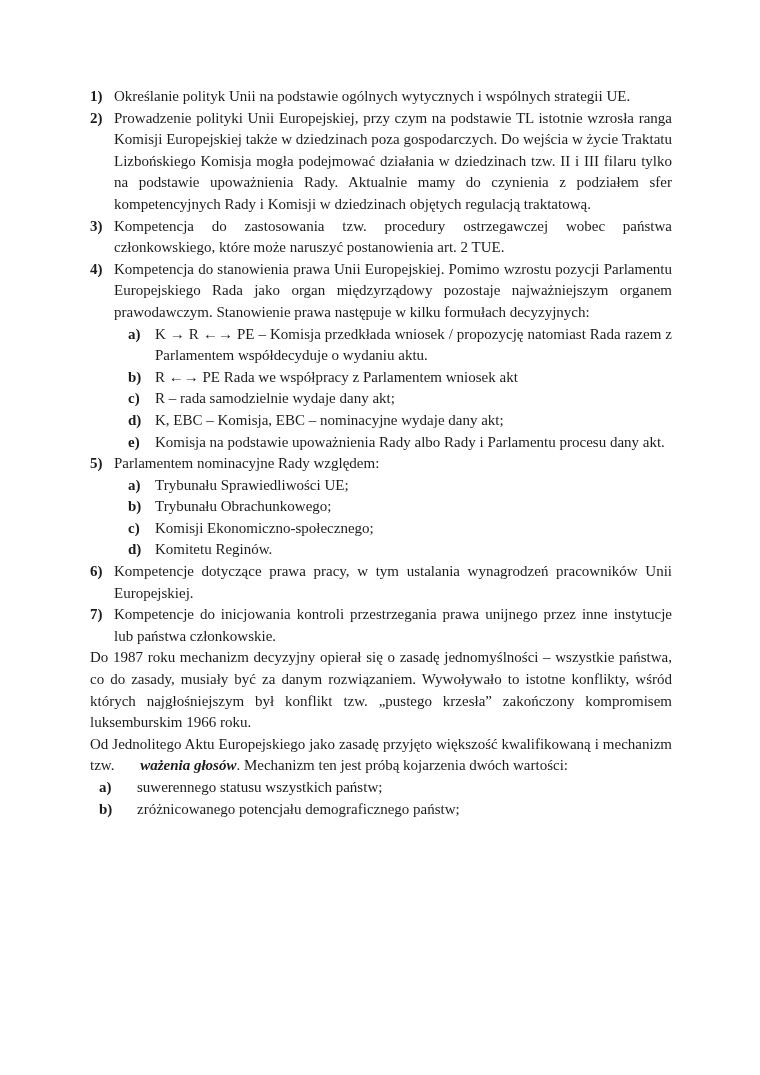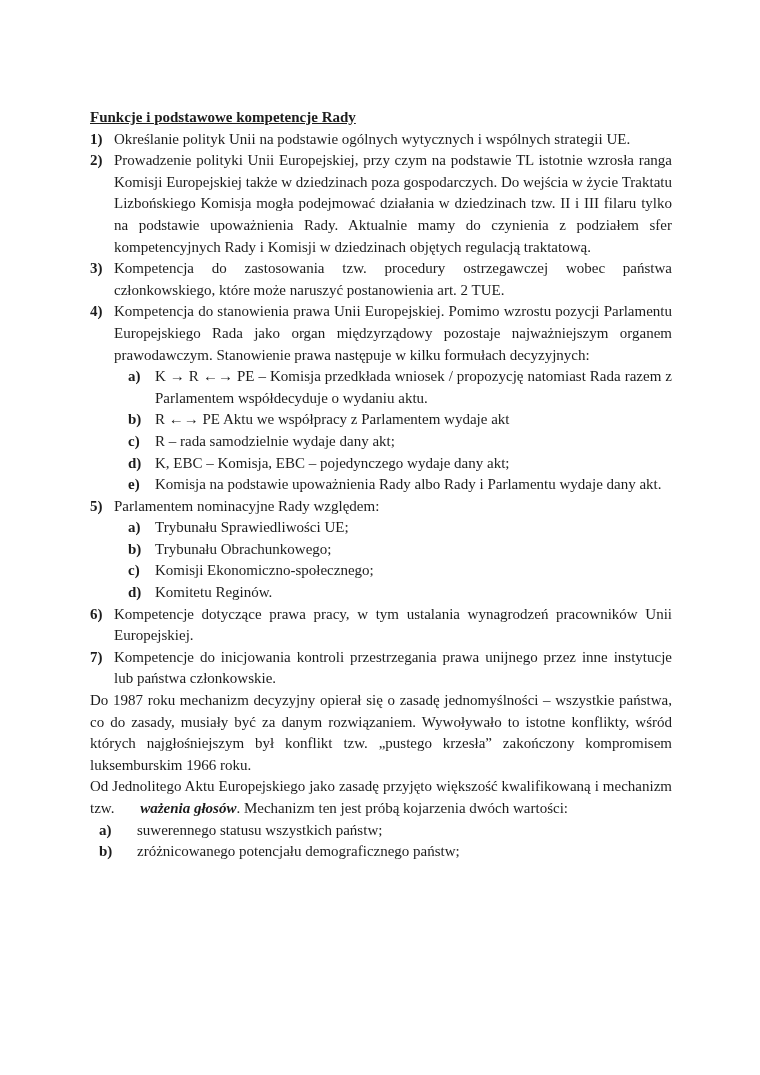--- a/index.html
+++ b/index.html
@@ -37,21 +37,20 @@
   .final-list { margin-left: 9px; }
   .final-list .letter { flex: 0 0 38px; font-weight: bold; }
 </style>
 </head>
 <body>
 
 <div class="page">
 
 
 
-  <h2 class="heading">Funkcje i podstawowe kompetencje Rady</h2>
 
   <div class="li">
     <span class="num">1)</span>
     <div class="li-text">Określanie polityk Unii na podstawie ogólnych wytycznych i wspólnych strategii UE.</div>
   </div>
 
   <div class="li">
     <span class="num">2)</span>
     <div class="li-text">Prowadzenie polityki Unii Europejskiej, przy czym na podstawie TL istotnie wzrosła ranga Komisji Europejskiej także w dziedzinach poza gospodarczych. Do wejścia w życie Traktatu Lizbońskiego Komisja mogła podejmować działania w dziedzinach tzw. II i III filaru tylko na podstawie upoważnienia Rady. Aktualnie mamy do czynienia z podziałem sfer kompetencyjnych Rady i Komisji w dziedzinach objętych regulacją traktatową.</div>
   </div>
@@ -66,33 +65,33 @@
     <div class="li-text">Kompetencja do stanowienia prawa Unii Europejskiej. Pomimo wzrostu pozycji Parlamentu Europejskiego Rada jako organ międzyrządowy pozostaje najważniejszym organem prawodawczym. Stanowienie prawa następuje w kilku formułach decyzyjnych:</div>
   </div>
 
   <div class="sub-list">
     <div class="sub-li">
       <span class="letter">a)</span>
       <div class="sub-text">K → R ←→ PE – Komisja przedkłada wniosek / propozycję natomiast Rada razem z Parlamentem współdecyduje o wydaniu aktu.</div>
     </div>
     <div class="sub-li">
       <span class="letter">b)</span>
-      <div class="sub-text">R ←→ PE Aktu we współpracy z Parlamentem wydaje akt</div>
+      <div class="sub-text">R ←→ PE Rada we współpracy z Parlamentem wniosek akt</div>
     </div>
     <div class="sub-li">
       <span class="letter">c)</span>
       <div class="sub-text">R – rada samodzielnie wydaje dany akt;</div>
     </div>
     <div class="sub-li">
       <span class="letter">d)</span>
-      <div class="sub-text">K, EBC – Komisja, EBC – pojedynczego wydaje dany akt;</div>
+      <div class="sub-text">K, EBC – Komisja, EBC – nominacyjne wydaje dany akt;</div>
     </div>
     <div class="sub-li">
       <span class="letter">e)</span>
-      <div class="sub-text">Komisja na podstawie upoważnienia Rady albo Rady i Parlamentu wydaje dany akt.</div>
+      <div class="sub-text">Komisja na podstawie upoważnienia Rady albo Rady i Parlamentu procesu dany akt.</div>
     </div>
   </div>
 
   <div class="li">
     <span class="num">5)</span>
     <div class="li-text">Parlamentem nominacyjne Rady względem:</div>
   </div>
 
   <div class="sub-list">
     <div class="sub-li">

